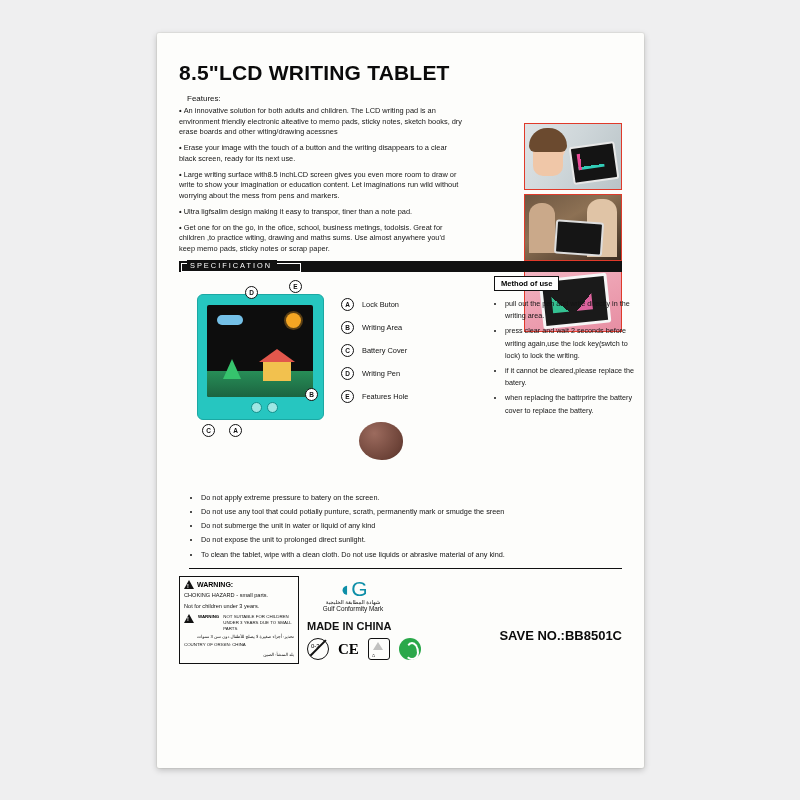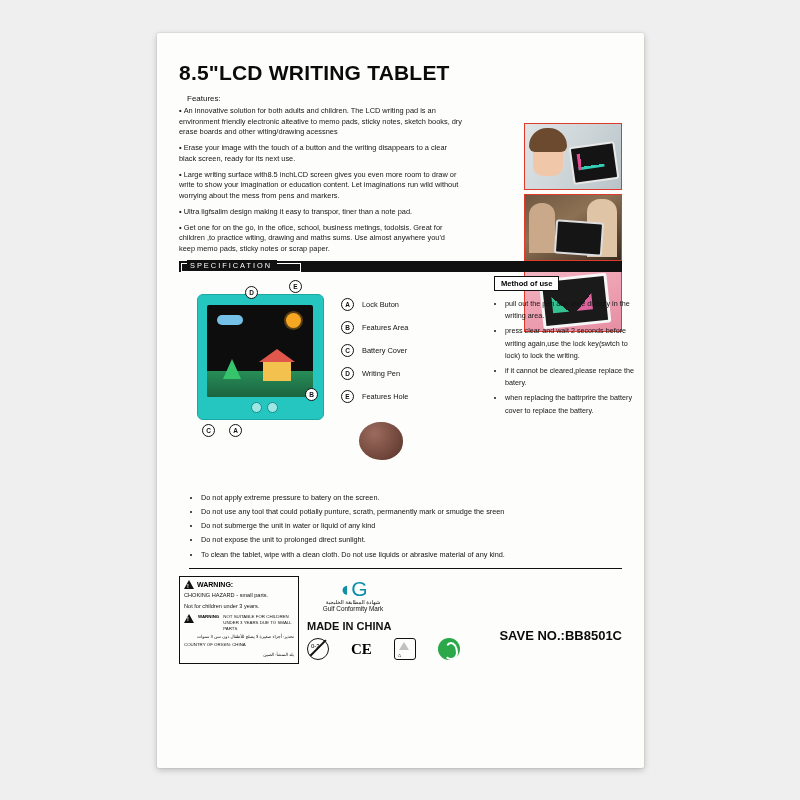--- a/index.html
+++ b/index.html
@@ -116,21 +116,21 @@
   .warn-sub{font-size:5.6px;line-height:1.45;margin-top:2px;color:#111;}
   .warn2{display:flex;gap:4px;margin-top:4px;align-items:flex-start;}
   .warn2 .txt{font-size:4.4px;line-height:1.35;color:#111;}
   .warn2 .lab{font-size:4.4px;font-weight:bold;text-align:center;}
   .ar{font-size:4.3px;line-height:1.4;text-align:right;direction:rtl;margin-top:3px;color:#111;}
   .gulf{position:absolute;left:128px;top:2px;width:92px;text-align:center;}
   .gulf .mark{font-size:21px;color:#0e8fa8;line-height:1;}
   .gulf .ar2{font-size:5.4px;color:#111;}
   .gulf .en{font-size:6.4px;color:#111;}
   .madein{position:absolute;left:128px;top:44px;font-size:11px;font-weight:bold;color:#111;}
-  .icons{position:absolute;left:128px;top:62px;display:flex;align-items:center;gap:22px;}
+  .icons{position:absolute;left:128px;top:62px;display:flex;align-items:center;gap:9px;}
   .noage{width:20px;height:20px;border-radius:50%;border:1.6px solid #111;position:relative;}
   .noage:after{content:"";position:absolute;left:-1px;top:8px;width:22px;height:1.6px;background:#111;transform:rotate(-45deg);}
   .noage .t{position:absolute;left:3px;top:4px;font-size:6px;}
   .ce{font-size:15px;font-weight:bold;font-family:"Liberation Serif",serif;}
   .recy{width:20px;height:20px;border:1.4px solid #111;border-radius:3px;position:relative;}
   .recy .tri2{position:absolute;left:4px;top:3px;width:0;height:0;border-left:5px solid transparent;border-right:5px solid transparent;border-bottom:8px solid transparent;border-bottom-color:#111;opacity:.25;}
   .recy .lbl{position:absolute;left:3px;bottom:1px;font-size:4px;}
   .green{width:22px;height:22px;border-radius:50%;background:#2aa84a;position:relative;}
   .green:after{content:"";position:absolute;left:6px;top:4px;width:10px;height:14px;border:2.5px solid #fff;border-radius:50% 50% 50% 50%/60% 60% 40% 40%;border-left-color:transparent;}
   .itemno{position:absolute;right:0;top:52px;font-size:13px;font-weight:bold;color:#0b0b0b;}
@@ -199,21 +199,21 @@
         <div class="cdot" style="left:23px;top:152px">C</div>
         <div class="cdot" style="left:50px;top:152px">A</div>
 
         <div class="legend">
           <div class="row">
               <span class="cdot">A</span>
               <span class="lbl">Lock Buton</span>
             </div>
           <div class="row">
               <span class="cdot">B</span>
-              <span class="lbl">Features Area</span>
+              <span class="lbl">Writing Area</span>
             </div>
           <div class="row">
               <span class="cdot">C</span>
               <span class="lbl">Battery Cover</span>
             </div>
           <div class="row">
               <span class="cdot">D</span>
               <span class="lbl">Writing Pen</span>
             </div>
           <div class="row">

